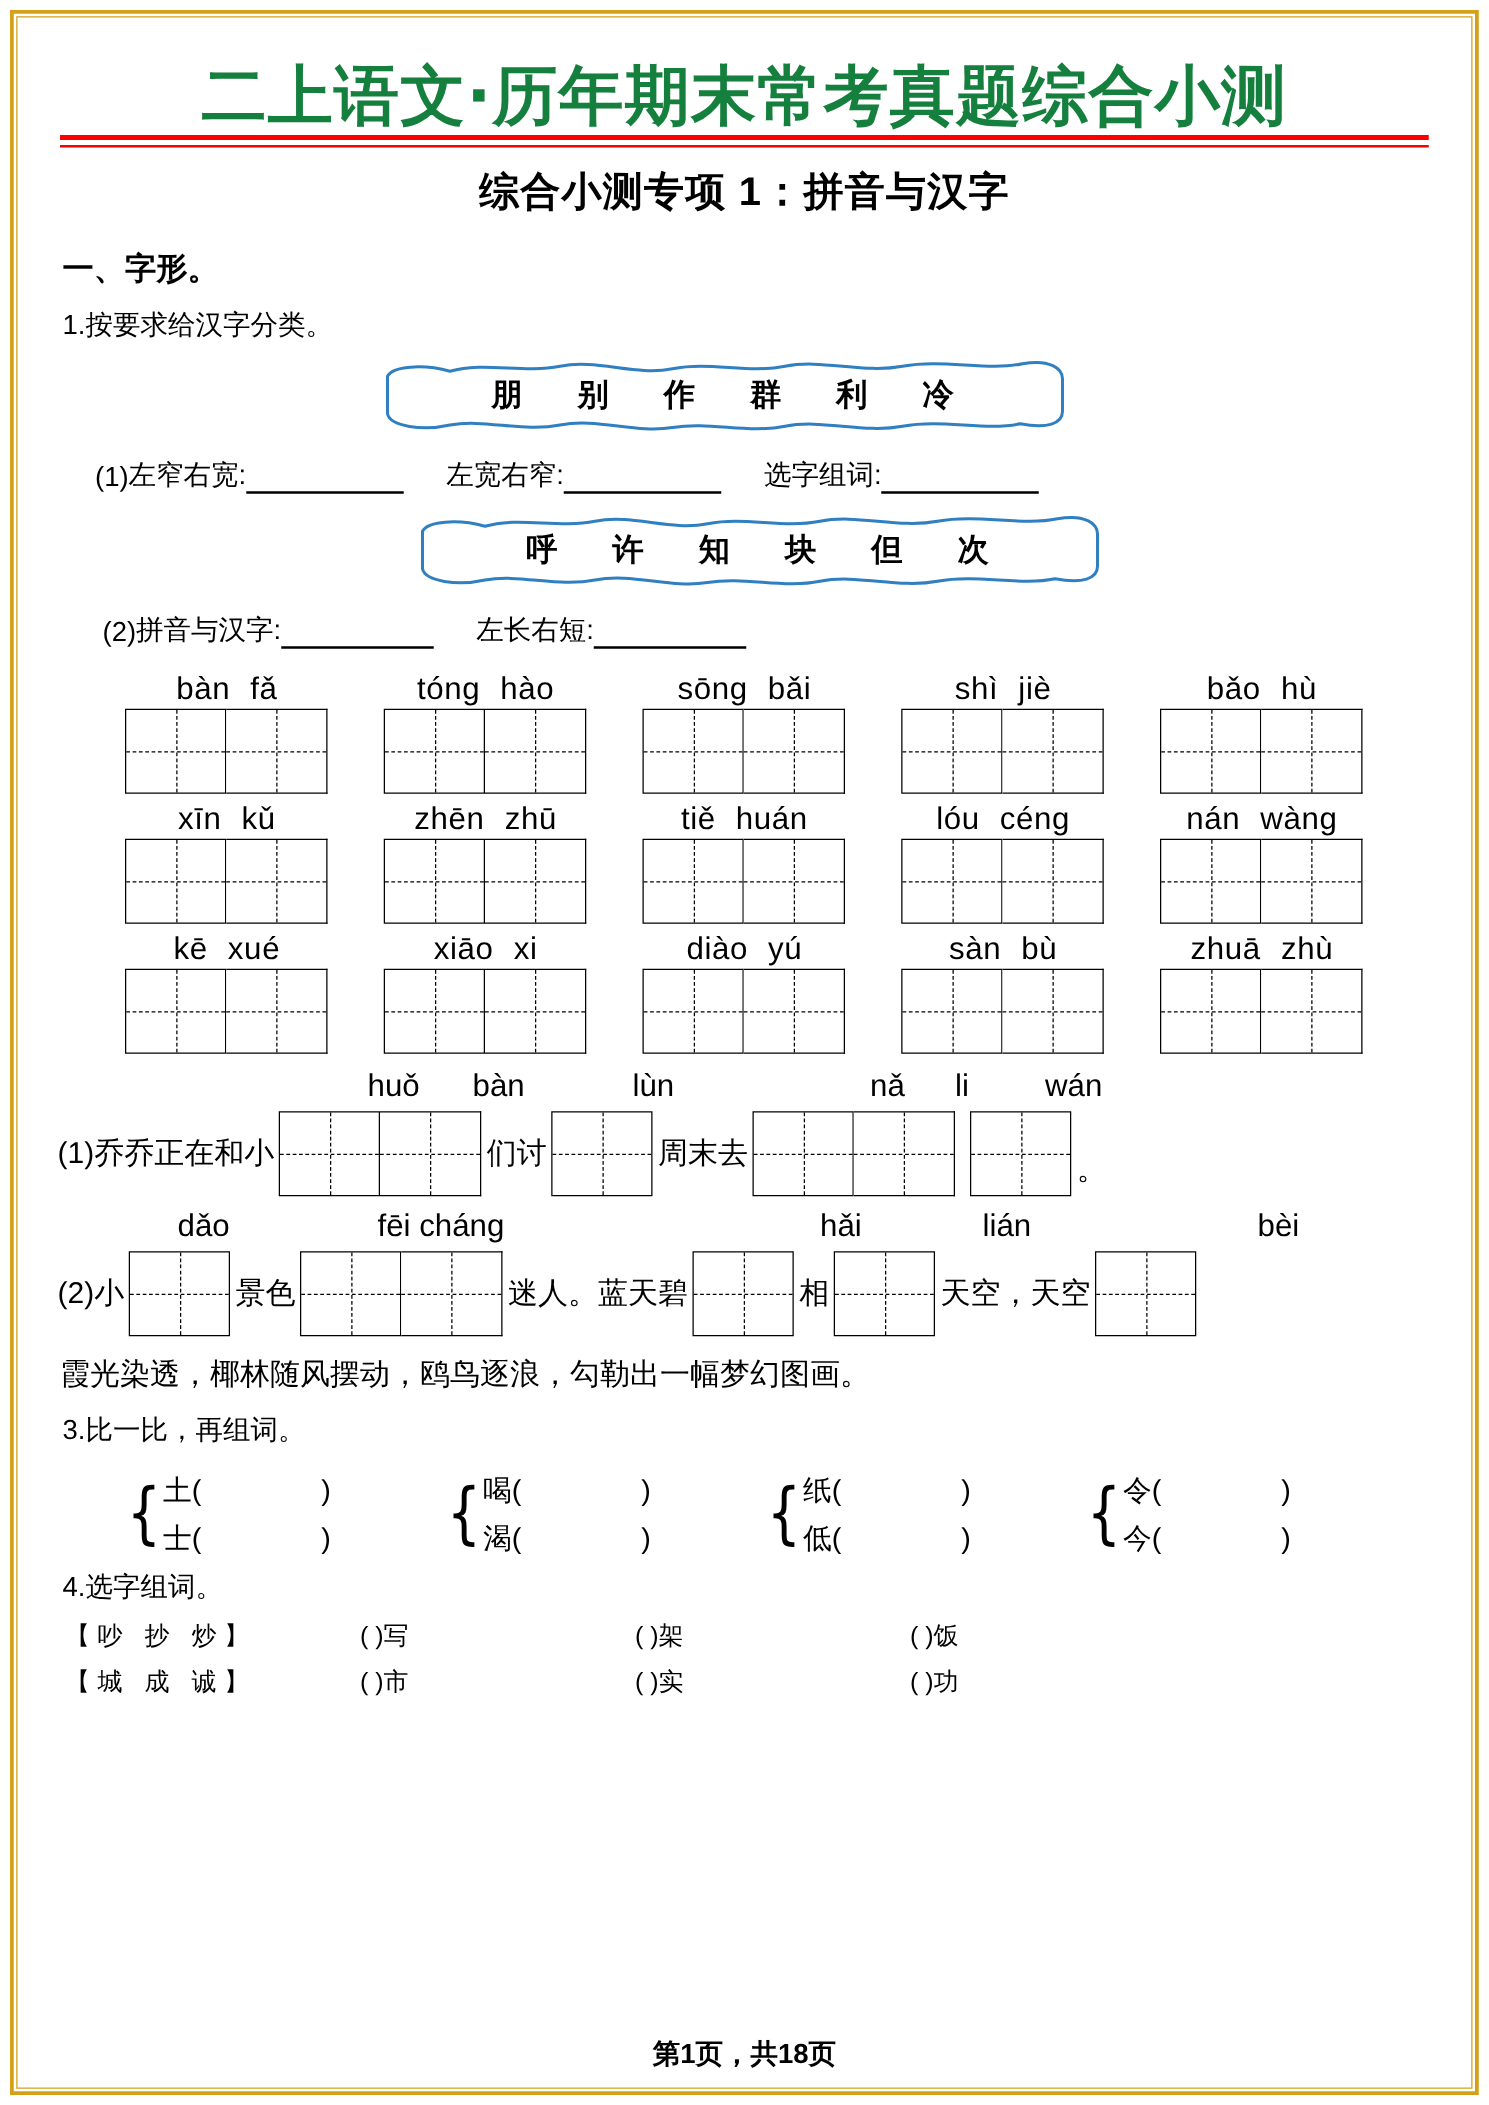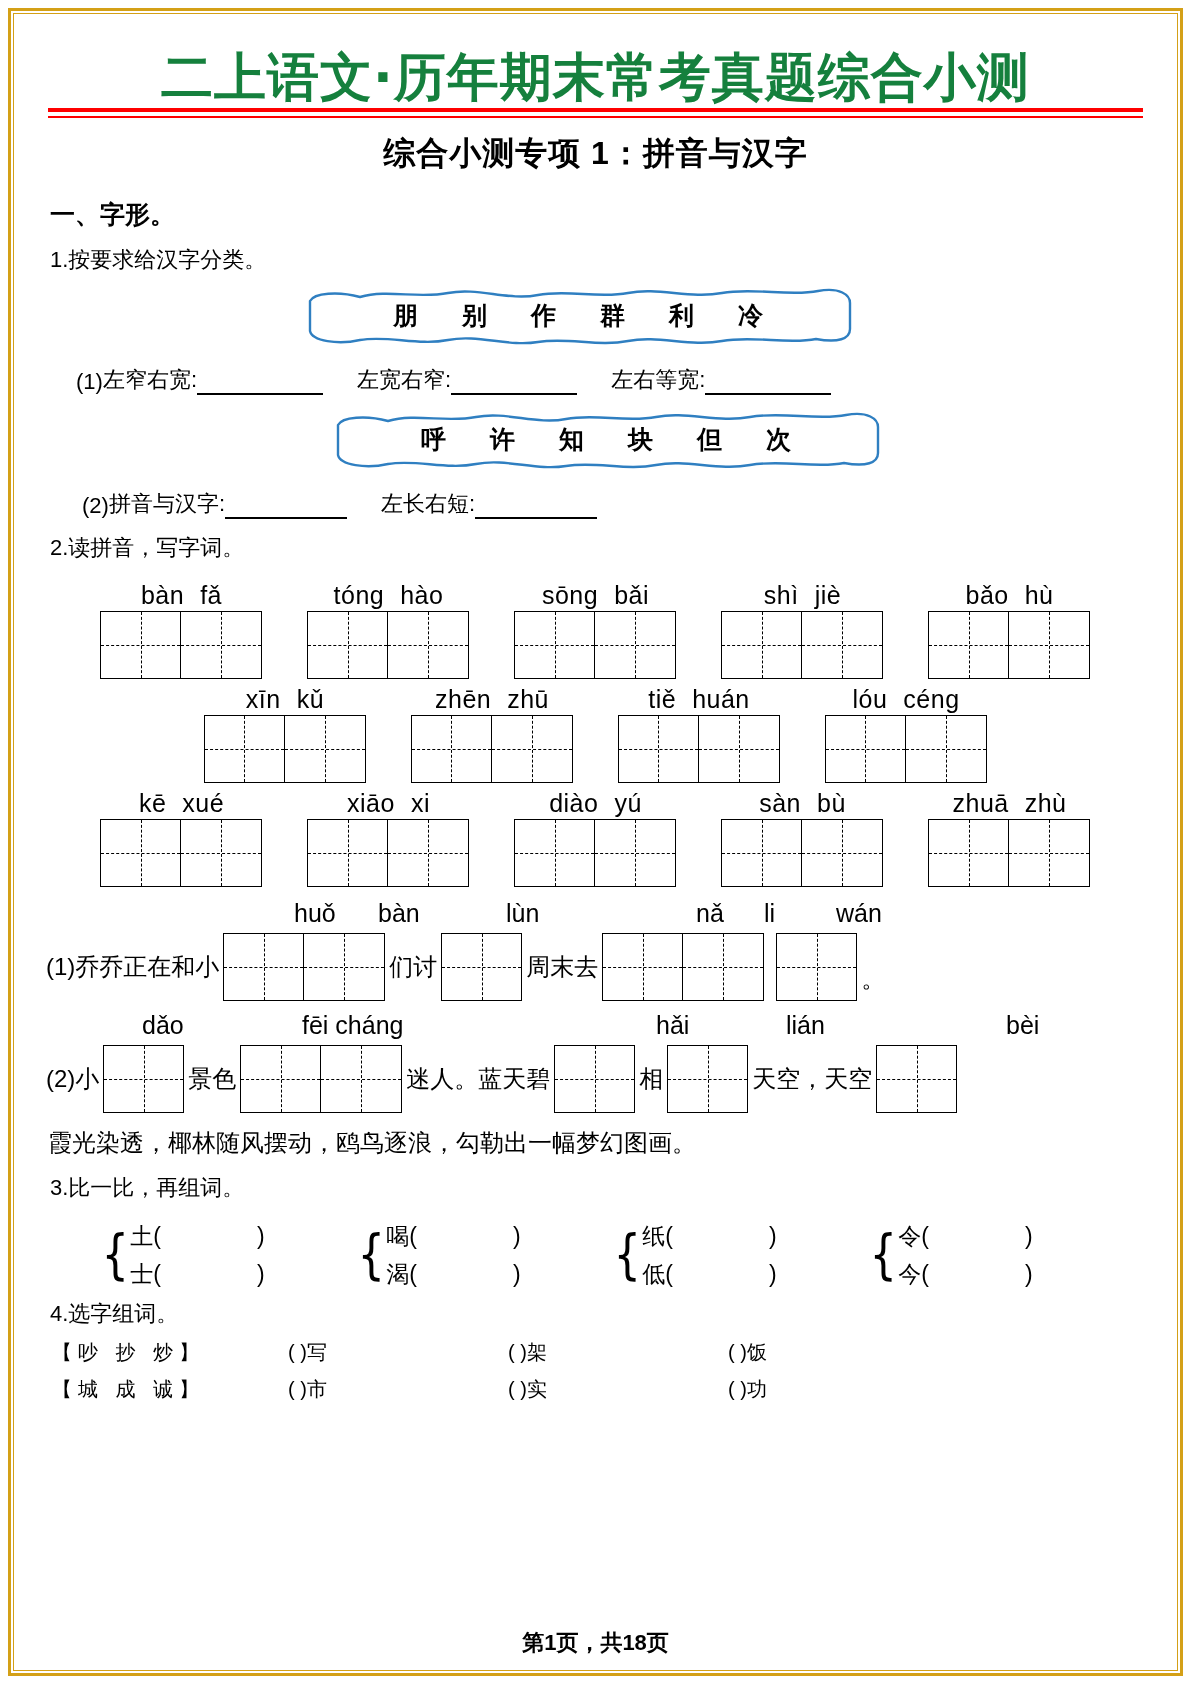--- a/index.html
+++ b/index.html
@@ -258,21 +258,21 @@
   </div>
 
   <div class="cat-line">
     <span>(1)</span>
       <span>左窄右宽:</span>
     <span class="blank"></span>
     <span class="gap"></span>
     <span>左宽右窄:</span>
     <span class="blank"></span>
     <span class="gap"></span>
-    <span>左右等宽:</span>
+    <span>选字组词:</span>
     <span class="blank"></span>
   </div>
 
   <div class="cloud-row" style="margin-top:16px;">
     <div class="cloud cloud2">
       <svg width="560" height="58" viewBox="0 0 560 58">
         <path d="M12,14 C16,6 40,4 62,10 C90,2 120,12 150,6 C180,0 210,14 240,8
                  C270,2 300,12 330,6 C360,0 392,12 424,6 C456,0 492,10 520,4
                  C542,0 552,8 552,16 L552,42 C552,52 540,56 518,52
                  C490,58 456,48 424,54 C392,60 360,48 330,54
@@ -292,21 +292,20 @@
 
   <div class="cat-line" style="margin-left:36px;">
     <span>(2)</span>
       <span>拼音与汉字:</span>
     <span class="blank sm"></span>
     <span class="gap"></span>
     <span>左长右短:</span>
     <span class="blank sm"></span>
   </div>
 
-  <div class="q-line">2.读拼音，写字词。</div>
 
   <div class="grid-block">
 
     <div class="grid-row">
       <div class="gcell">
         <div class="py two">
           <span>bàn</span>
           <span>fǎ</span>
         </div>
         <div class="boxes">
@@ -384,20 +383,30 @@
         </div>
         <div class="boxes">
           <div class="tz"></div>
           <div class="tz"></div>
         </div>
       </div>
       <div class="gcell">
         <div class="py two">
           <span>lóu</span>
           <span>céng</span>
+        </div>
+        <div class="boxes">
+          <div class="tz"></div>
+          <div class="tz"></div>
+        </div>
+      </div>
+      <div class="gcell">
+        <div class="py two">
+          <span>nán</span>
+          <span>wàng</span>
         </div>
         <div class="boxes">
           <div class="tz"></div>
           <div class="tz"></div>
         </div>
       </div>
     </div>
 
     <div class="grid-row">
       <div class="gcell">

